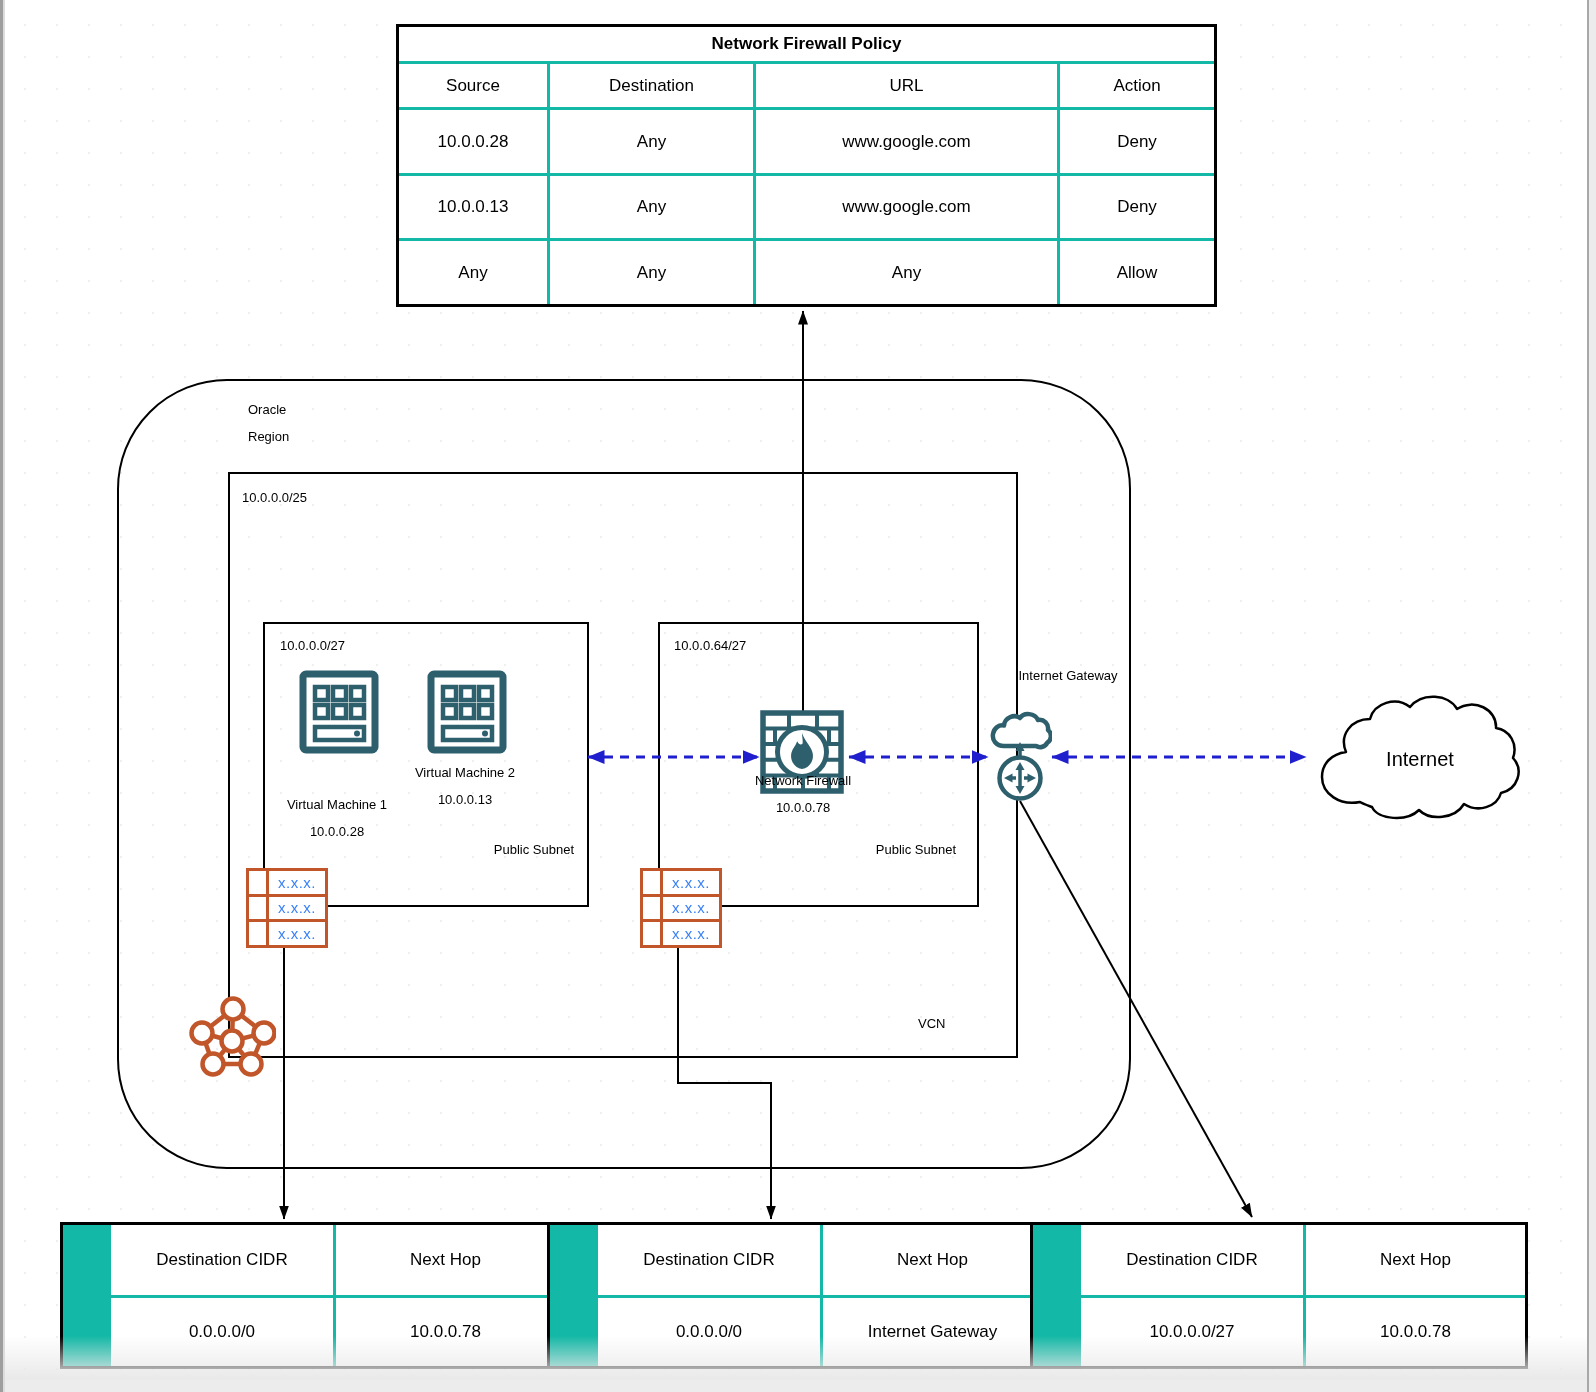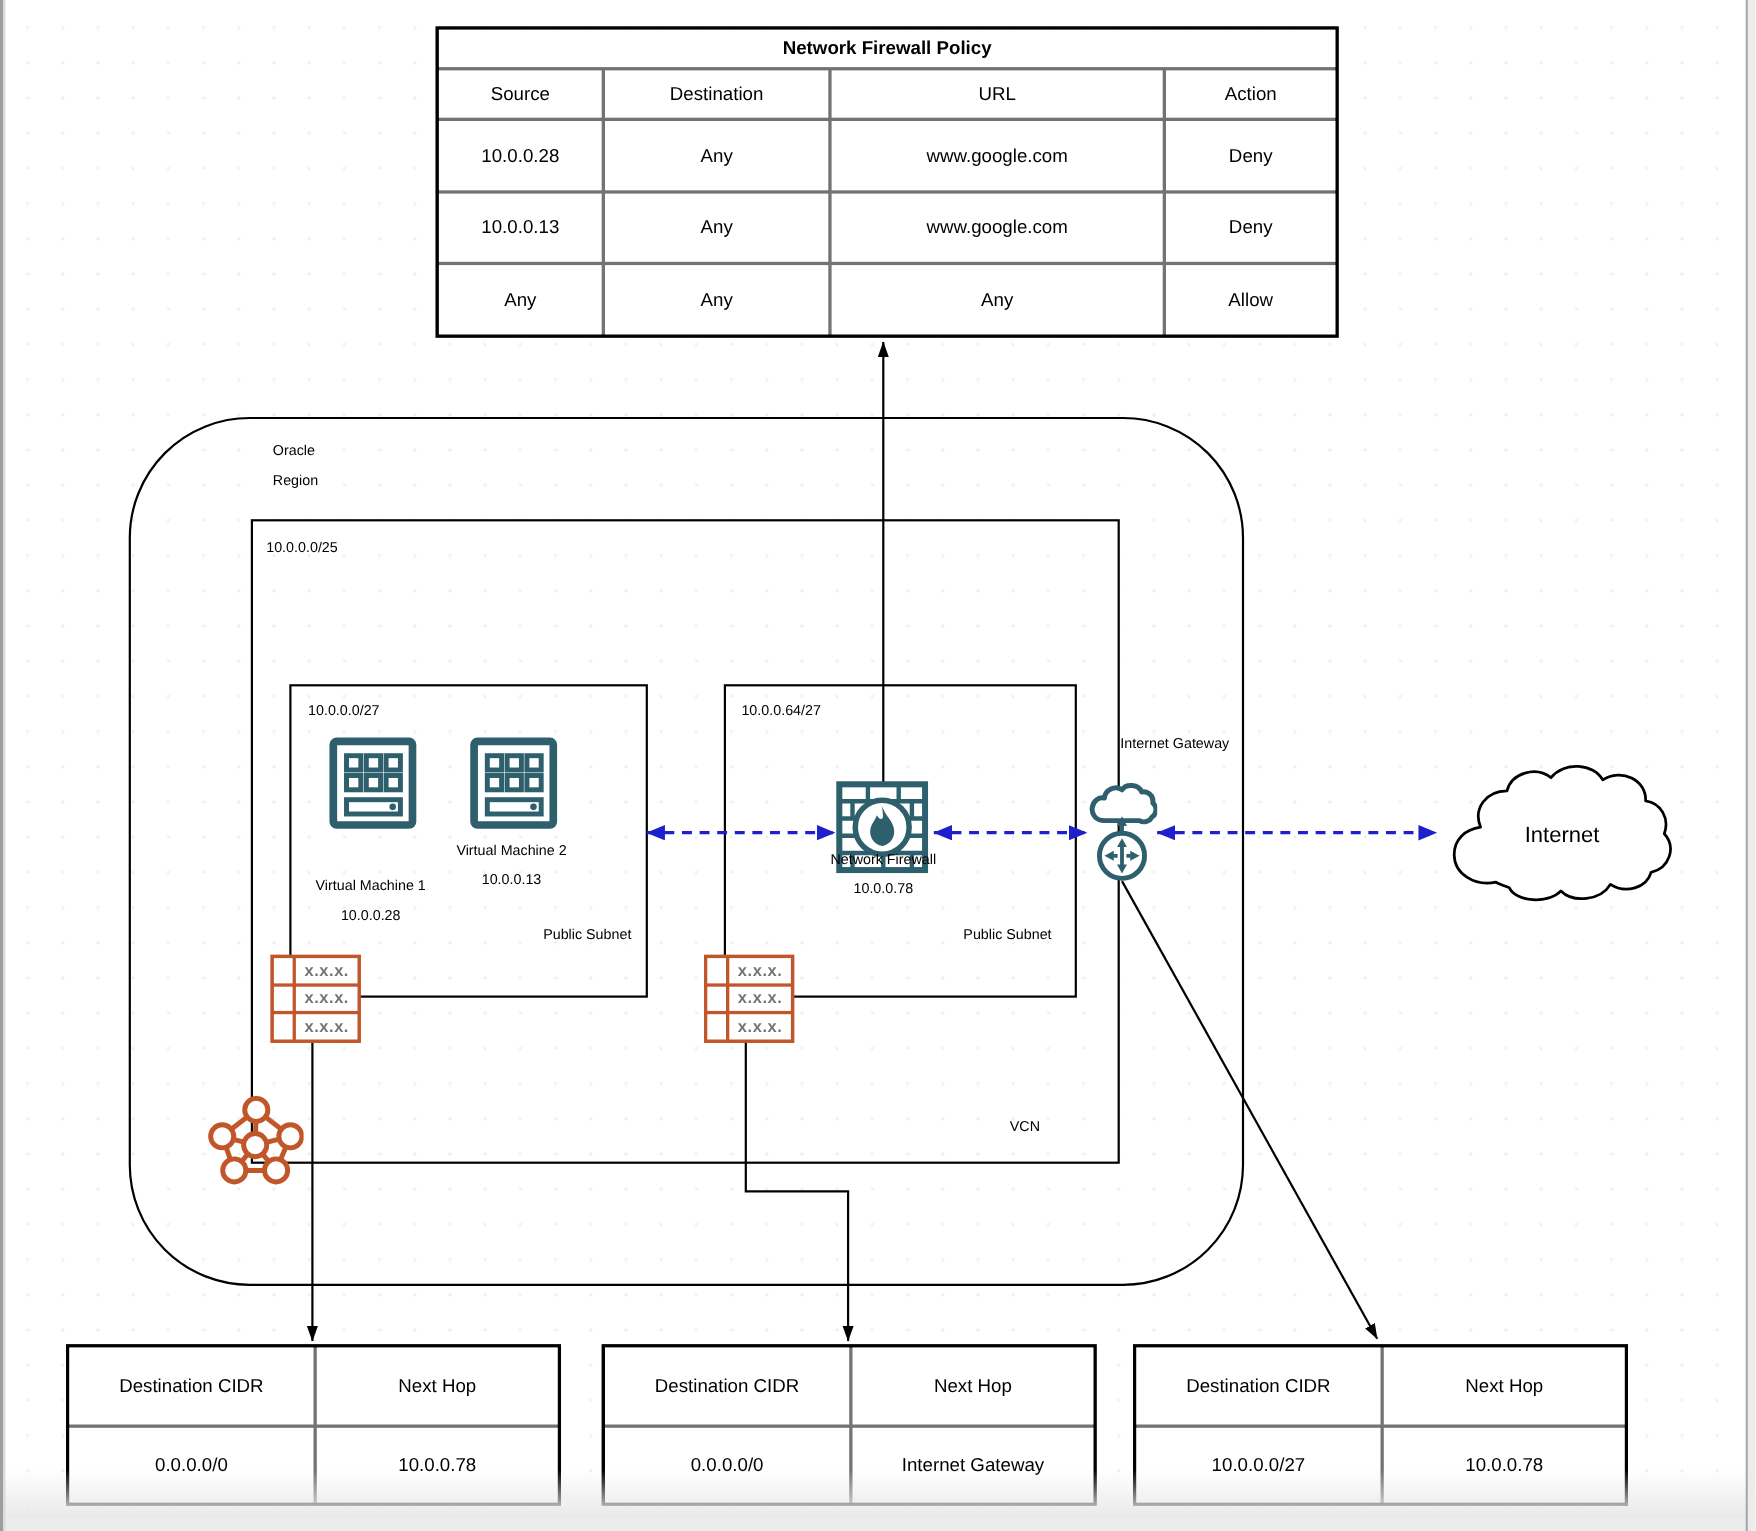--- a/index.html
+++ b/index.html
@@ -11,34 +11,34 @@
   .dotgrid{
     left:0;top:0;width:1596px;height:1392px;z-index:0;
     background-image:radial-gradient(circle,#efefef 1.3px,transparent 1.5px);
     background-size:32px 32px;background-position:9px 9px;
   }
   .box{border:2px solid #000;background:transparent;z-index:1;}
   .lbl{font-size:13px;line-height:27px;z-index:3;}
   svg.layer{left:0;top:0;z-index:2;}
   .icon{z-index:3;}
   
-  .gridtbl{display:grid;gap:3px;background:#737373;border:3px solid #000;z-index:3;}
+  .gridtbl{display:grid;gap:3px;background:#14b8a6;border:3px solid #000;z-index:3;}
   .gridtbl .cell{background:#fff;display:flex;align-items:center;justify-content:center;font-size:17px;}
   .ptable{left:396px;top:24px;grid-template-columns:148px 203px 301px 154px;grid-template-rows:34px 43px 63px 62px 63px;}
   .pt-title{grid-column:1/-1;background:#fff;display:flex;align-items:center;justify-content:center;font-size:17px;font-weight:bold;}
-  .rtable{grid-template-columns:222px 219px;grid-template-rows:70px 68px;top:1222px;}
+  .rtable{grid-template-columns:222px 219px;grid-template-rows:70px 68px;top:1222px;padding-left:48px;}
   .rt1{left:60px;} .rt2{left:547px;} .rt3{left:1030px;}
   
   .rticon{
     width:76px;height:74px;display:grid;grid-template-columns:17px 1fr;
     grid-template-rows:1fr 1fr 1fr;gap:3px;background:#c0562a;border:3px solid #c0562a;z-index:3;
   }
   .rticon .rcell{background:#fff;}
   .rticon .rtx{display:flex;align-items:center;justify-content:center;
-    color:#737373;font-weight:bold;font-size:15px;letter-spacing:.5px;}
+    color:#3b82f6;font-weight:normal;font-size:15px;letter-spacing:.5px;}
   
   .edgeL1{left:0;top:0;width:3px;height:1392px;background:#9e9e9e;z-index:6;}
   .edgeL2{left:3px;top:0;width:2px;height:1392px;background:#dcdcdc;z-index:6;}
   .edgeR1{left:1587px;top:0;width:2px;height:1392px;background:#a8a8a8;z-index:6;}
   .edgeR2{left:1589px;top:0;width:7px;height:1392px;background:#ececec;z-index:6;}
   .edgeB1{left:0;top:1380px;width:1596px;height:12px;background:#ececec;z-index:5;}
   .edgeB2{left:0;top:1336px;width:1596px;height:44px;background:linear-gradient(#ffffff00,#e9e9e9);z-index:5;}
   .ctr{text-align:center;}
 </style>
 </head>

